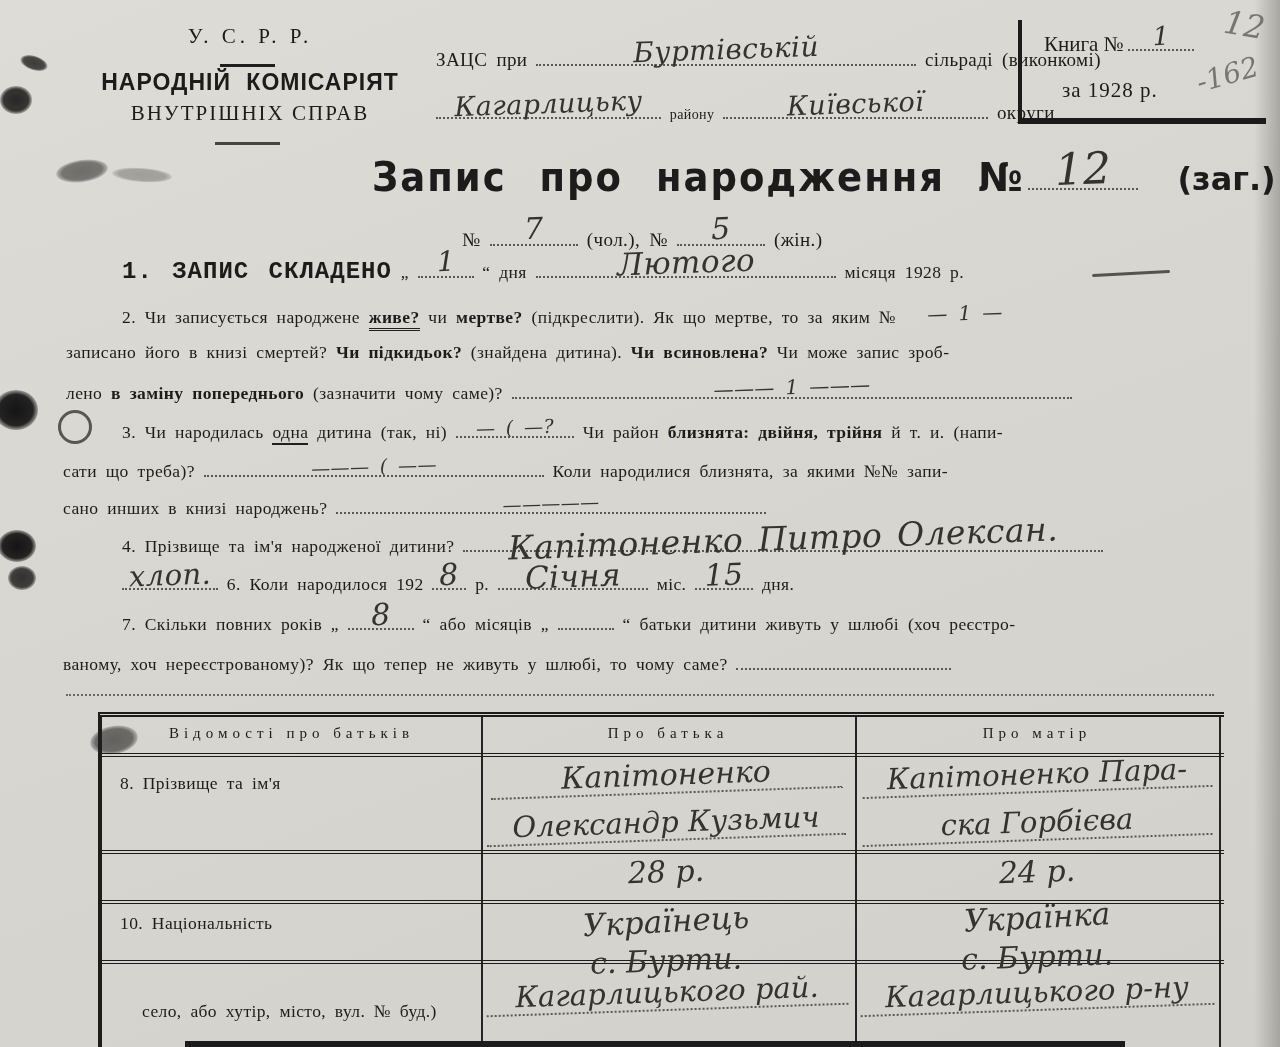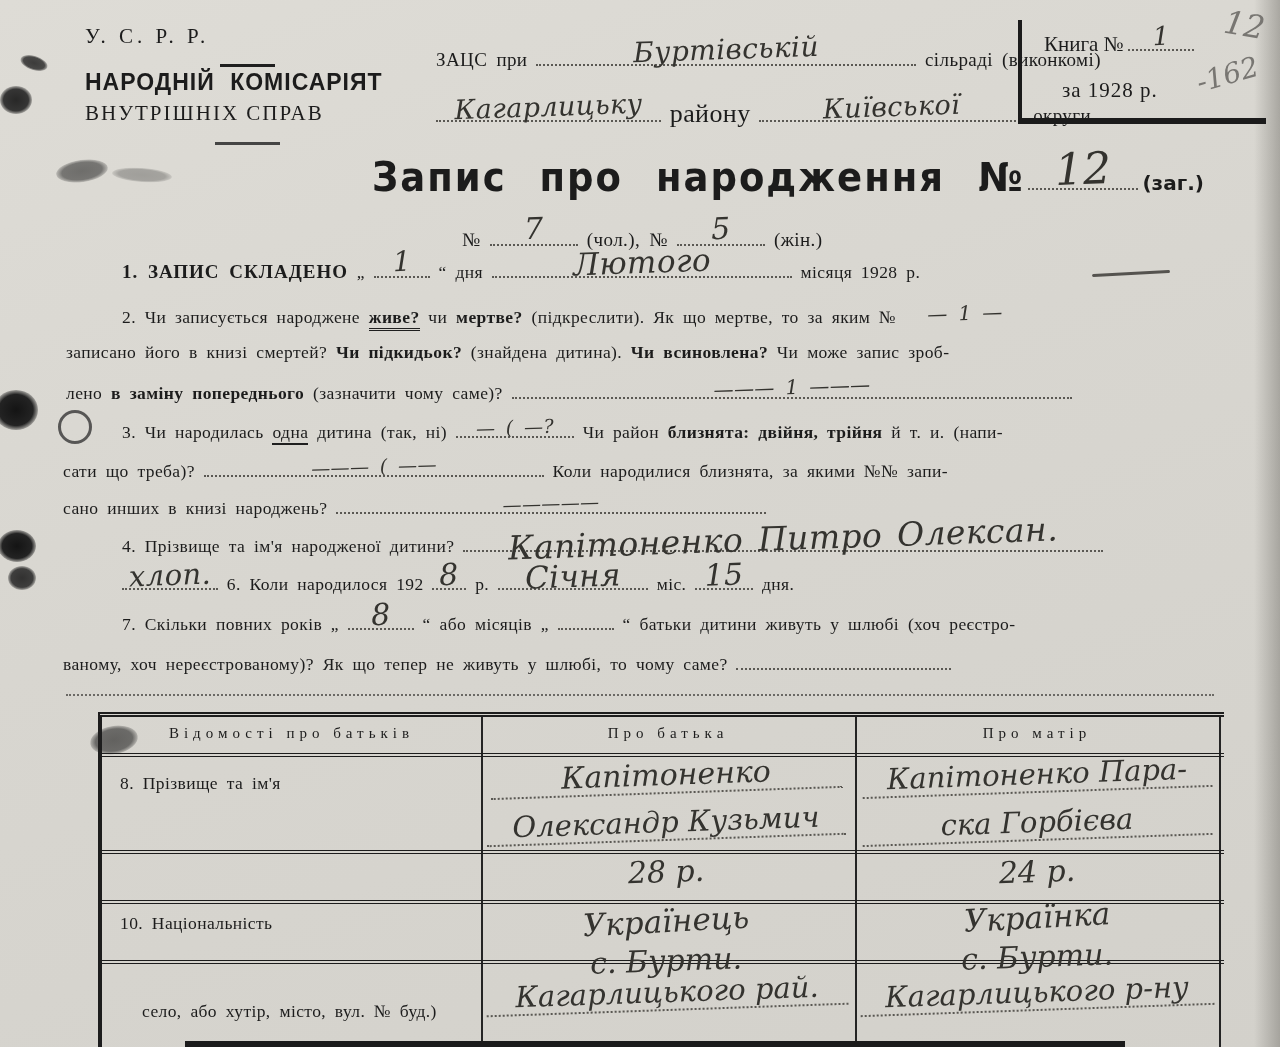--- a/index.html
+++ b/index.html
@@ -37,40 +37,40 @@
   <div class="stain" style="left:0px;top:86px;width:32px;height:28px;opacity:.9;"></div>
   <div class="stain" style="left:56px;top:160px;width:52px;height:22px;transform:rotate(-8deg);opacity:.55;"></div>
   <div class="stain" style="left:112px;top:168px;width:60px;height:14px;transform:rotate(4deg);opacity:.3;"></div>
   <div class="stain" style="left:-6px;top:390px;width:44px;height:40px;"></div>
   <div class="ring" style="left:58px;top:410px;width:28px;height:28px;"></div>
   <div class="stain" style="left:-2px;top:530px;width:38px;height:32px;"></div>
   <div class="stain" style="left:8px;top:566px;width:28px;height:24px;opacity:.85;"></div>
   <div class="stain" style="left:90px;top:726px;width:48px;height:28px;transform:rotate(-10deg);opacity:.6;"></div>
   <div class="edge"></div>
 
-  <div class="abs" style="left:85px;top:24px;width:330px;text-align:left;">
+  <div class="abs" style="left:85px;top:24px;width:330px;text-align:center;">
     <div style="font-size:21px;letter-spacing:4px;">У. С. Р. Р.</div>
     <div class="divider" style="left:135px;top:40px;width:55px;"></div>
     <div style="font-size:23px;font-weight:bold;margin-top:20px;letter-spacing:1px;word-spacing:8px;font-family:'Liberation Sans',sans-serif;">НАРОДНІЙ КОМІСАРІЯТ</div>
     <div style="font-size:21px;letter-spacing:2px;margin-top:5px;">ВНУТРІШНІХ СПРАВ</div>
     <div class="divider" style="left:130px;top:118px;width:65px;opacity:.8;"></div>
   </div>
 
   <div class="abs pr" style="left:436px;top:46px;">
     <span style="font-size:19px;">ЗАЦС при</span>
     <span class="bl" style="width:380px;">
       <i class="hw" style="font-size:28px;">Буртівській</i>
     </span>
     <span style="font-size:19px;">сільраді (виконкомі)</span>
   </div>
   <div class="abs pr" style="left:436px;top:99px;">
     <span class="bl" style="width:225px;">
       <i class="hw" style="font-size:27px;">Кагарлицьку</i>
     </span>
-    <span style="font-size:26px;">району</span>
+    <span style="font-size:14px;">району</span>
     <span class="bl" style="width:265px;">
       <i class="hw" style="font-size:27px;">Київської</i>
     </span>
     <span style="font-size:19px;">округи</span>
   </div>
 
   <div class="abs" style="left:1018px;top:20px;width:244px;height:98px;border-left:4px solid #1b1b1b;border-bottom:6px solid #1b1b1b;">
     <div class="abs" style="left:22px;top:12px;">
       <span style="font-size:21px;">Книга №</span>
       <span class="bl" style="width:66px;">
@@ -80,37 +80,37 @@
     <div class="abs" style="left:40px;top:58px;font-size:21px;letter-spacing:1px;">за 1928 р.</div>
   </div>
   <div class="abs pencil" style="left:1224px;top:6px;font-size:32px;transform:rotate(10deg);">12</div>
   <div class="abs pencil" style="left:1196px;top:58px;font-size:28px;transform:rotate(-16deg);">-162</div>
 
   <div class="abs" style="left:372px;top:156px;">
     <span style="font-family:'DejaVu Sans',sans-serif;font-weight:bold;font-size:37px;letter-spacing:2px;word-spacing:18px;display:inline-block;transform:scaleY(1.08);">Запис про народження №</span>
     <span class="bl" style="width:110px;">
       <i class="hw" style="font-size:44px;bottom:-6px;">12</i>
     </span>
-    <span style="font-family:'DejaVu Sans',sans-serif;font-weight:bold;font-size:20px;">(заг.)</span>
+    <span style="font-family:'DejaVu Sans',sans-serif;font-weight:bold;font-size:32px;margin-left:35px;">(заг.)</span>
   </div>
 
   <div class="abs pr" style="left:462px;top:224px;font-size:19px;">
     <span>№</span>
     <span class="bl" style="width:88px;">
       <i class="hw" style="font-size:30px;">7</i>
     </span>
     <span>(чол.), №</span>
     <span class="bl" style="width:88px;">
       <i class="hw" style="font-size:30px;">5</i>
     </span>
     <span>(жін.)</span>
   </div>
 
   <div class="abs pr" style="left:122px;top:258px;">
-    <span class="b" style="font-family:Liberation Serif, serif;font-size:19px;letter-spacing:1px;">1. ЗАПИС СКЛАДЕНО</span>
+    <span class="b" style="font-family:Liberation Mono, monospace;font-size:24px;letter-spacing:1px;">1. ЗАПИС СКЛАДЕНО</span>
     <span>„</span>
     <span class="bl" style="width:56px;">
       <i class="hw" style="font-size:28px;">1</i>
     </span>
     <span>“ дня</span>
     <span class="bl" style="width:300px;">
       <i class="hw" style="font-size:31px;bottom:-4px;">Лютого</i>
     </span>
     <span>місяця 1928 р.</span>
   </div>

